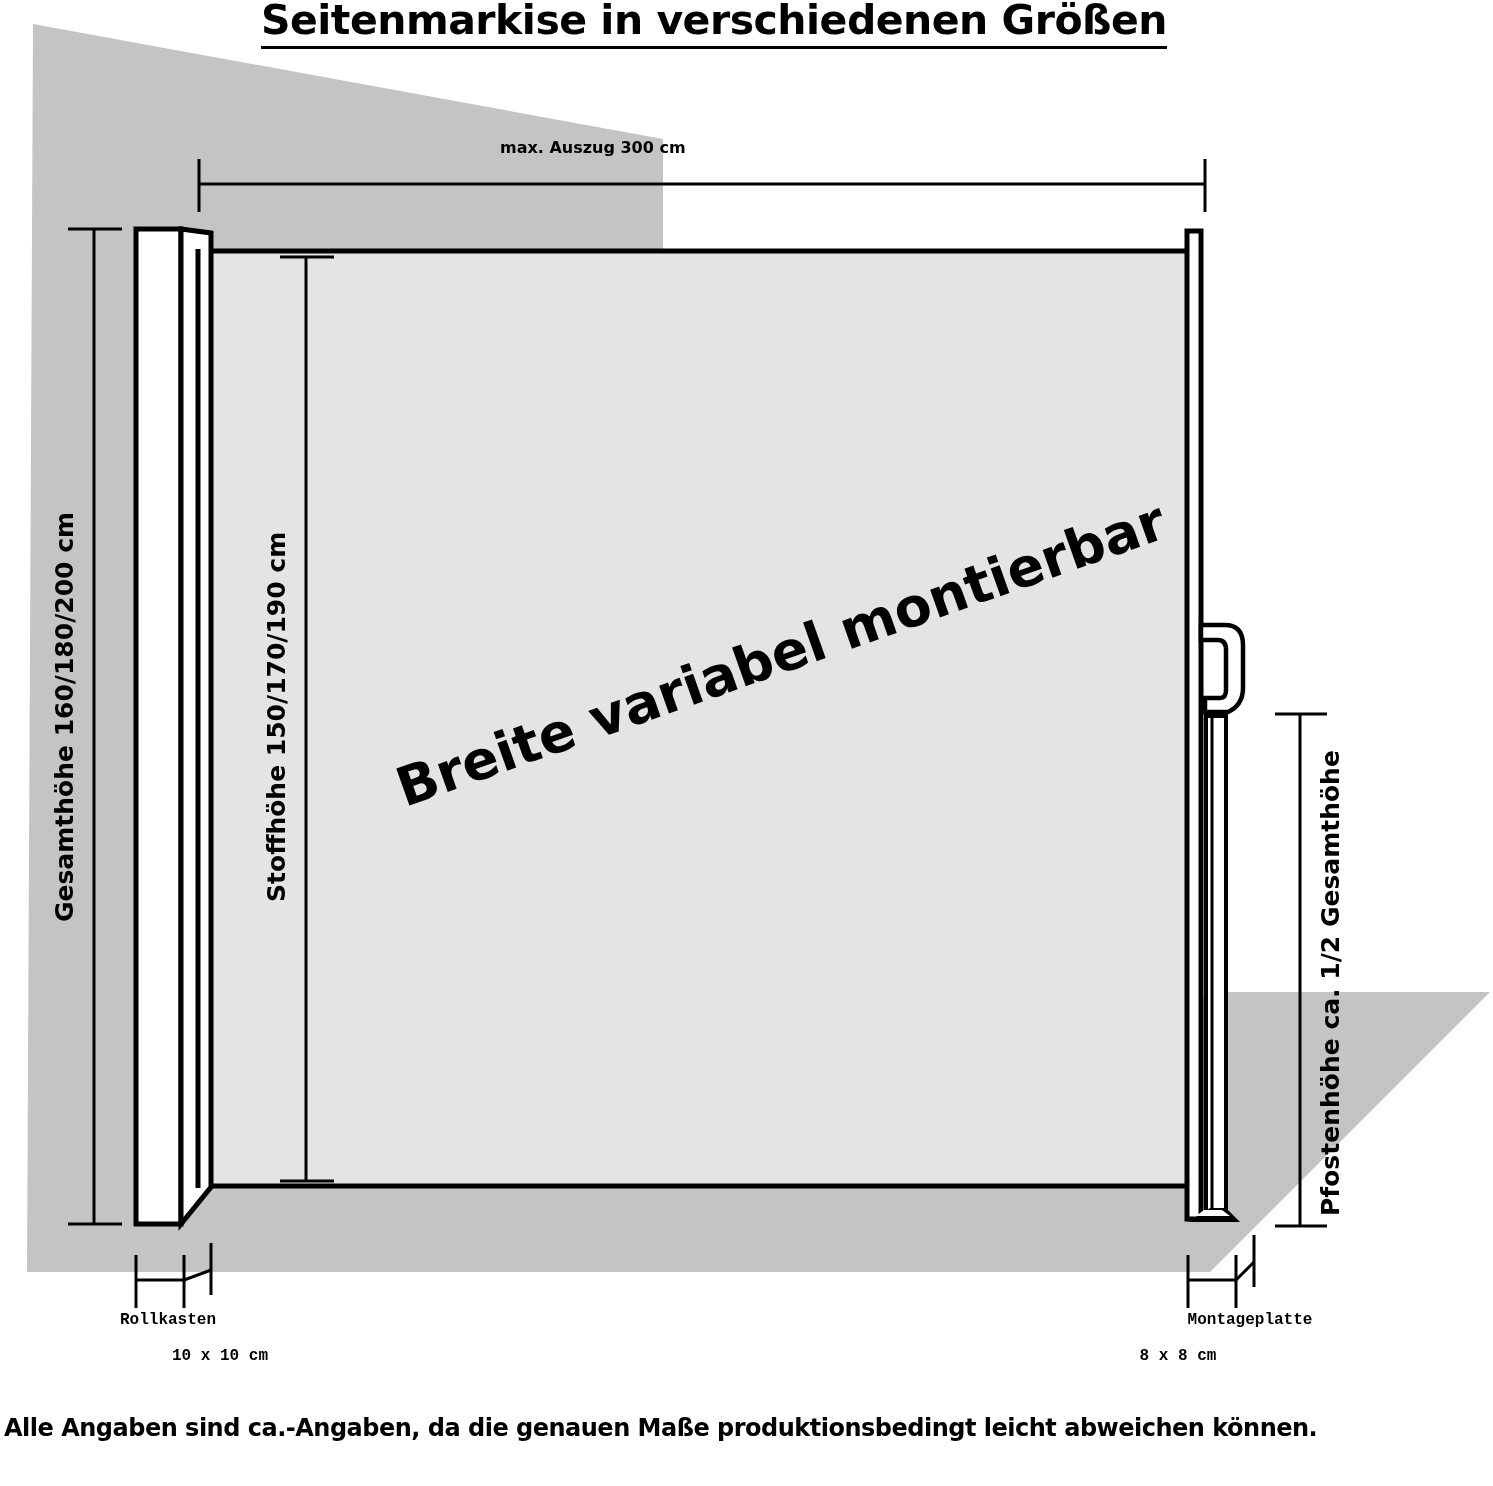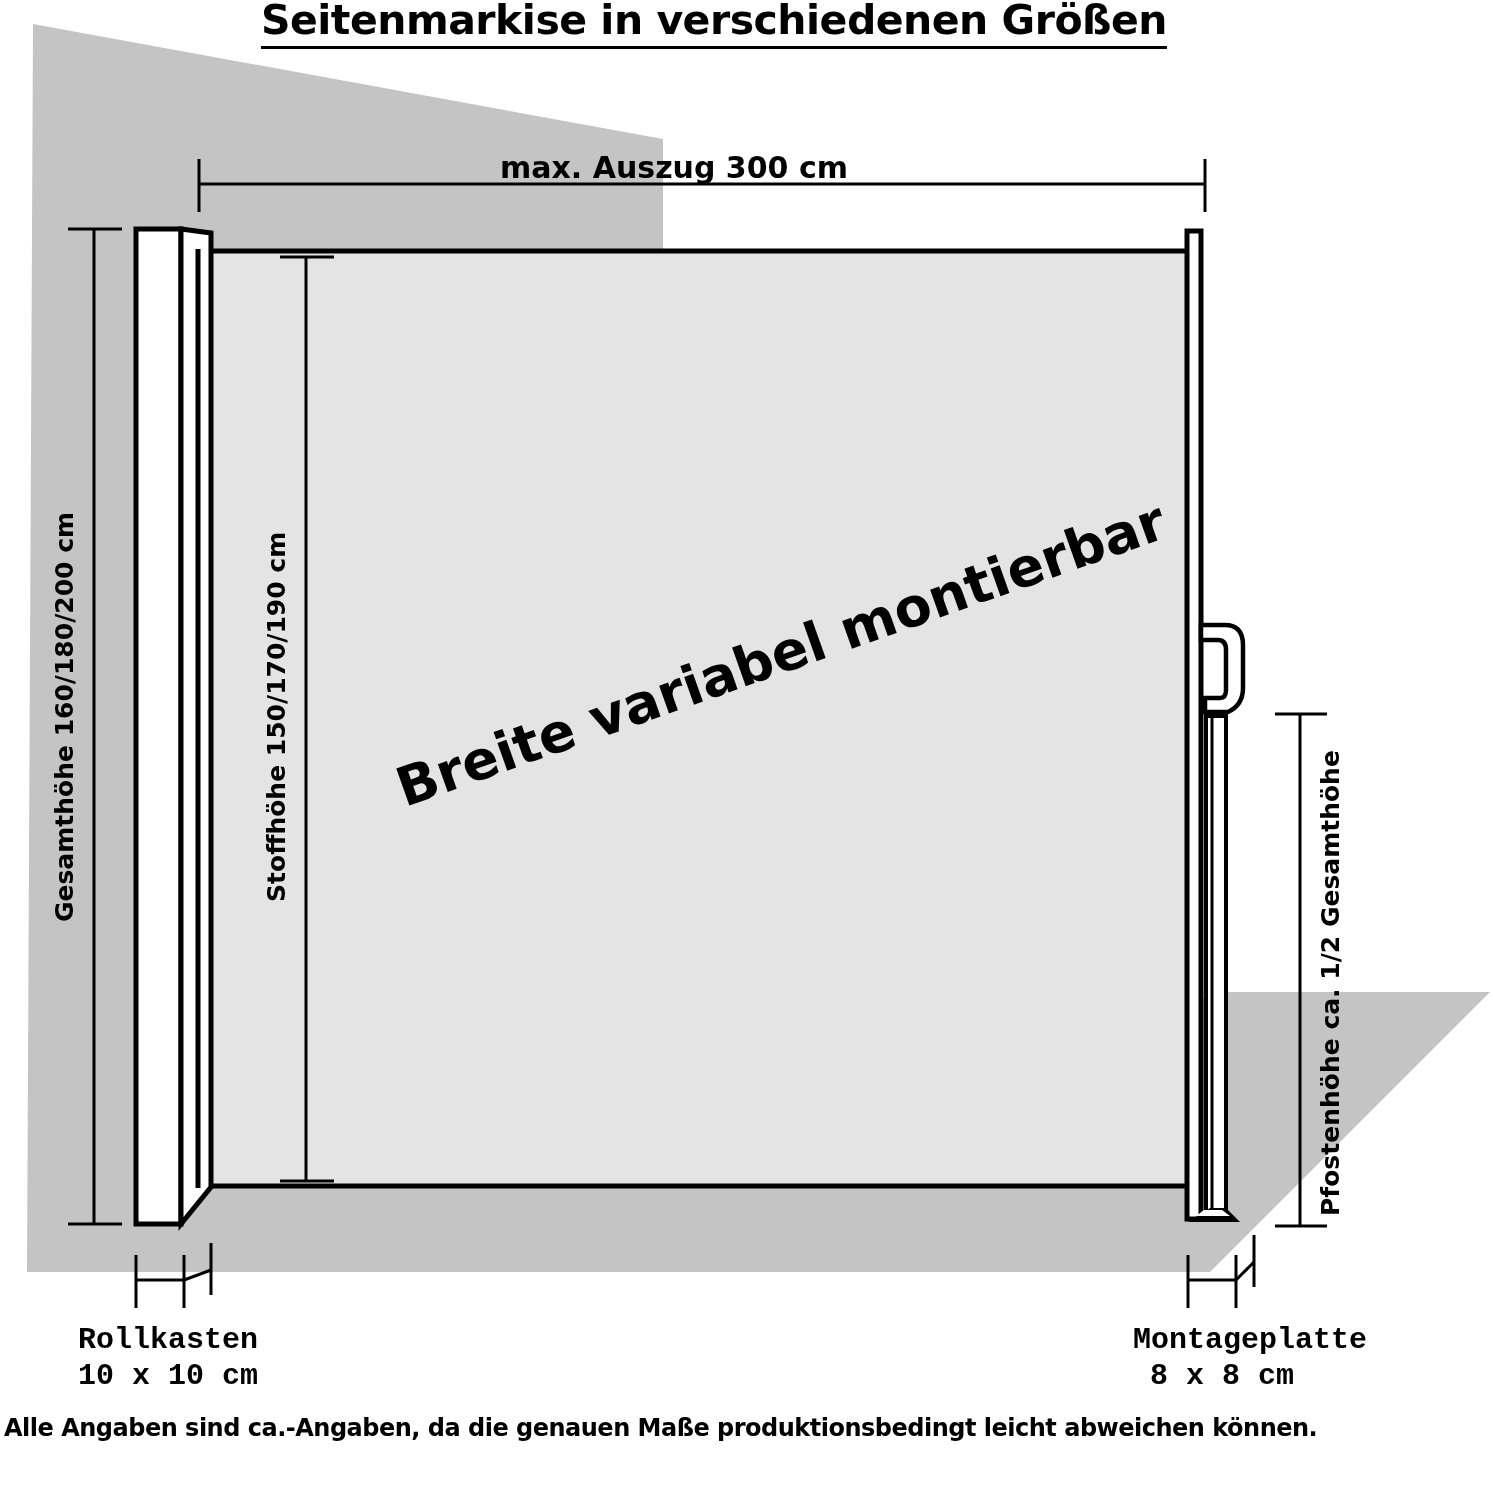--- a/index.html
+++ b/index.html
@@ -3,21 +3,21 @@
   <meta charset="utf-8">
   <style>
     html, body { margin: 0; padding: 0; background: #ffffff; }
     body { width: 1493px; height: 1486px; position: relative; overflow: hidden;
            font-family: "DejaVu Sans", "Liberation Sans", sans-serif; color: #000; }
     .title { position: absolute; left: 0; top: -6px; width: 1428px; text-align: center;
              font-weight: bold; font-size: 41px; letter-spacing: -0.5px; }
     .title span { border-bottom: 3px solid #000; padding-bottom: 0; line-height: 52px; display: inline-block; }
     svg.diagram { position: absolute; left: 0; top: 0; }
     .lbl { position: absolute; font-weight: bold; white-space: nowrap; }
-    .lbl-h { font-size: 30px; margin-top: 12px; }
+    .lbl-h { font-size: 16px; }
     .vert { transform-origin: 0 0; transform: rotate(-90deg); font-size: 25px; }
     .diag { font-size: 54px; transform-origin: 0 0; transform: rotate(-19.5deg); letter-spacing: 0px; }
     .center { text-align: center; font-family: Liberation Mono, monospace; }
     .footer { position: absolute; left: 4px; top: 1414px; font-weight: bold; font-size: 24px; letter-spacing: -0.5px; white-space: nowrap; }
   </style>
 </head>
 <body>
 
 <div class="title"><span>Seitenmarkise in verschiedenen Größen</span></div>
 
@@ -78,18 +78,18 @@
 
 <div class="lbl vert" style="left:50px; top:922px;">Gesamthöhe 160/180/200 cm</div>
 
 <div class="lbl vert" style="left:262px; top:902px;">Stoffhöhe 150/170/190 cm</div>
 
 <div class="lbl vert" style="left:1316px; top:1216px;">Pfostenhöhe ca. 1/2 Gesamthöhe</div>
 
 <div class="lbl diag" style="left:388px; top:760px;">Breite variabel montierbar</div>
 
 <div class="lbl lbl-h center" style="left:68px; top:1311px; width:200px;">Rollkasten</div>
-<div class="lbl lbl-h center" style="left:68px; top:1347px; width:200px;">10 x 10 cm</div>
+<div class="lbl lbl-h center" style="left:68px; top:1347px; width:200px;text-align:right;">10 x 10 cm</div>
 
 <div class="lbl lbl-h center" style="left:1130px; top:1311px; width:240px;">Montageplatte</div>
-<div class="lbl lbl-h center" style="left:1102px; top:1347px; width:240px;">8 x 8 cm</div>
+<div class="lbl lbl-h center" style="left:1058px; top:1347px; width:240px;">8 x 8 cm</div>
 
 <div class="footer">Alle Angaben sind ca.-Angaben, da die genauen Maße produktionsbedingt leicht abweichen können.</div>
 
 </body></html>

